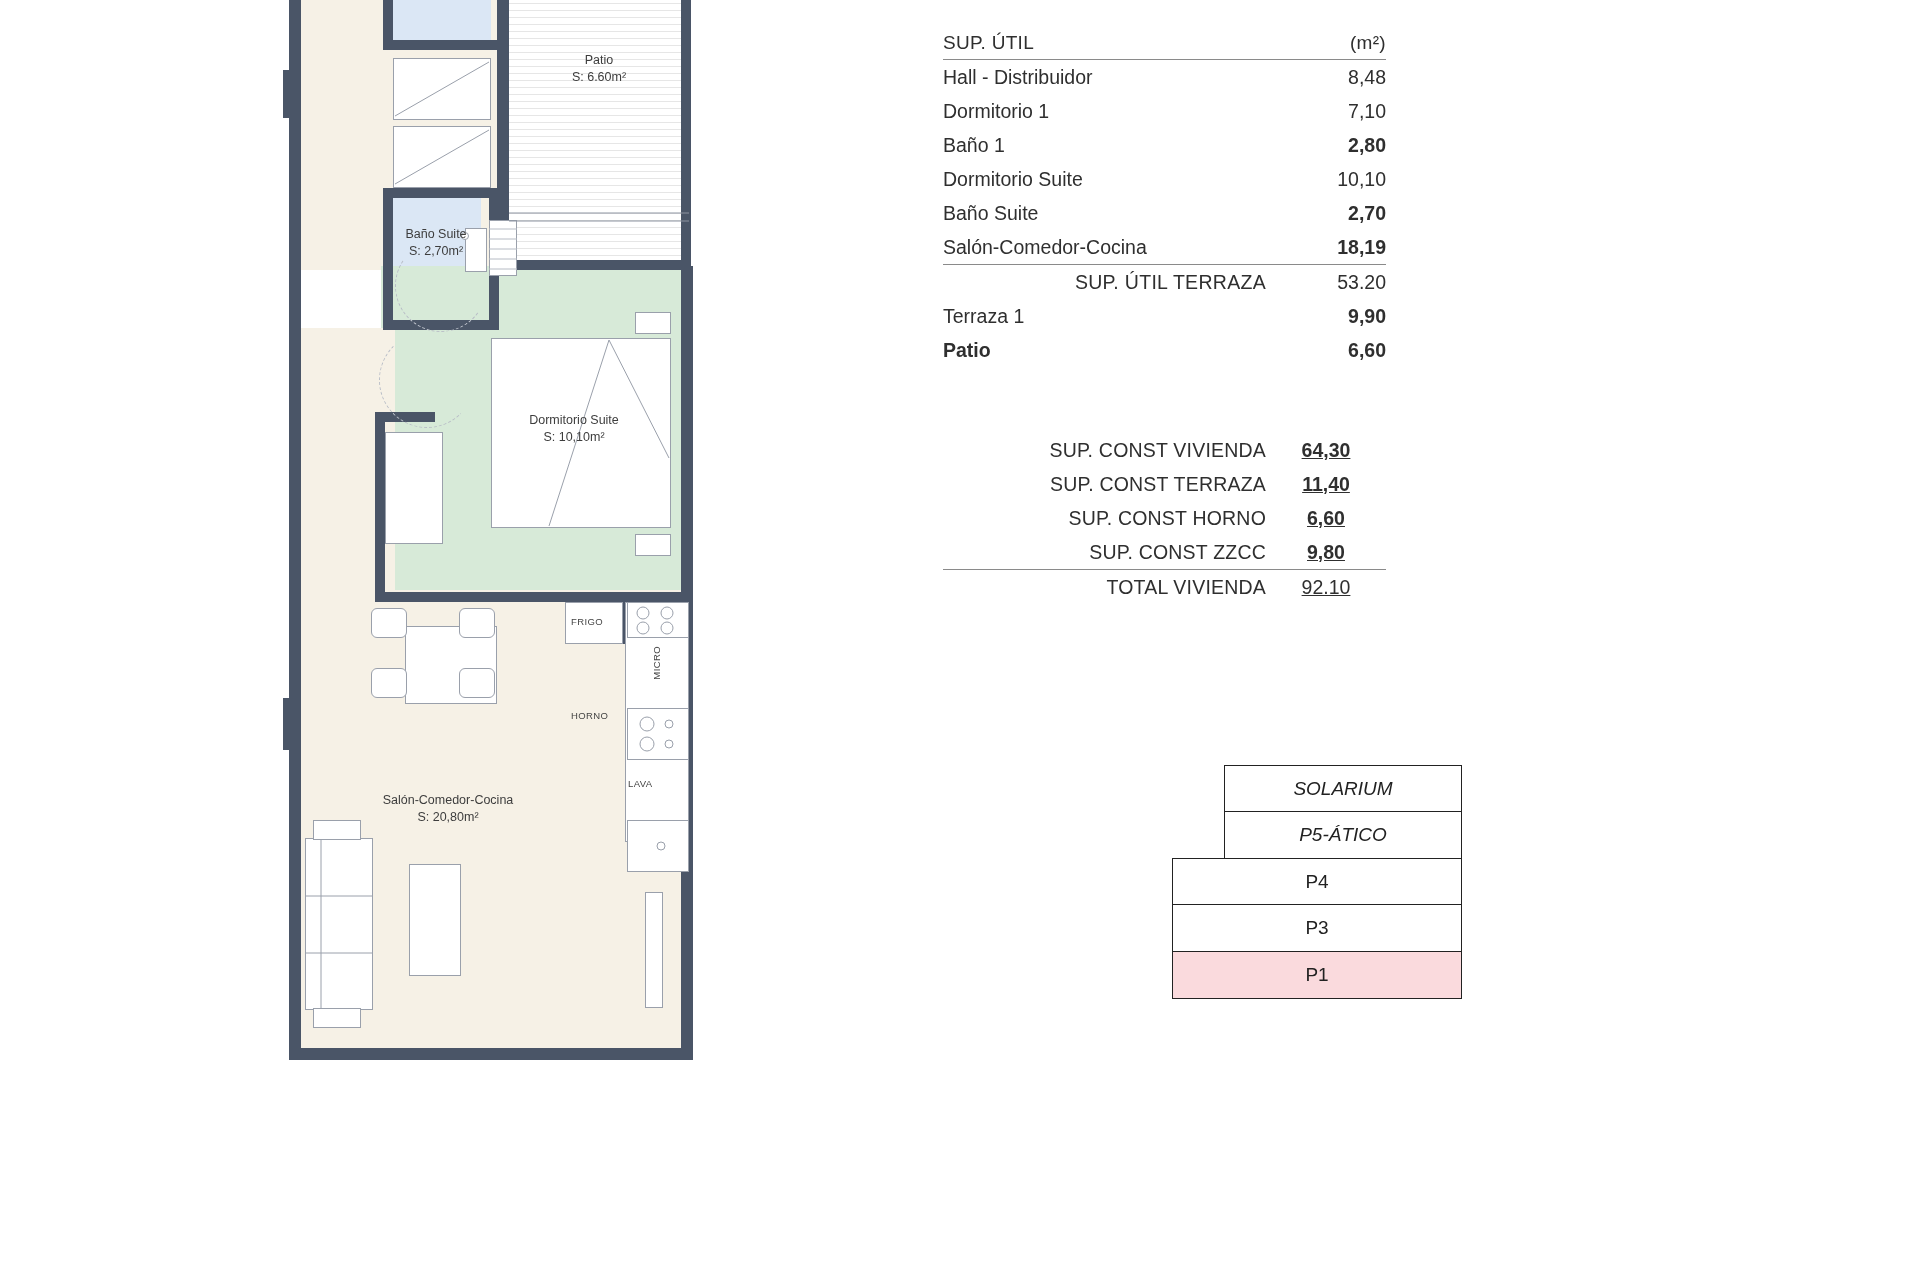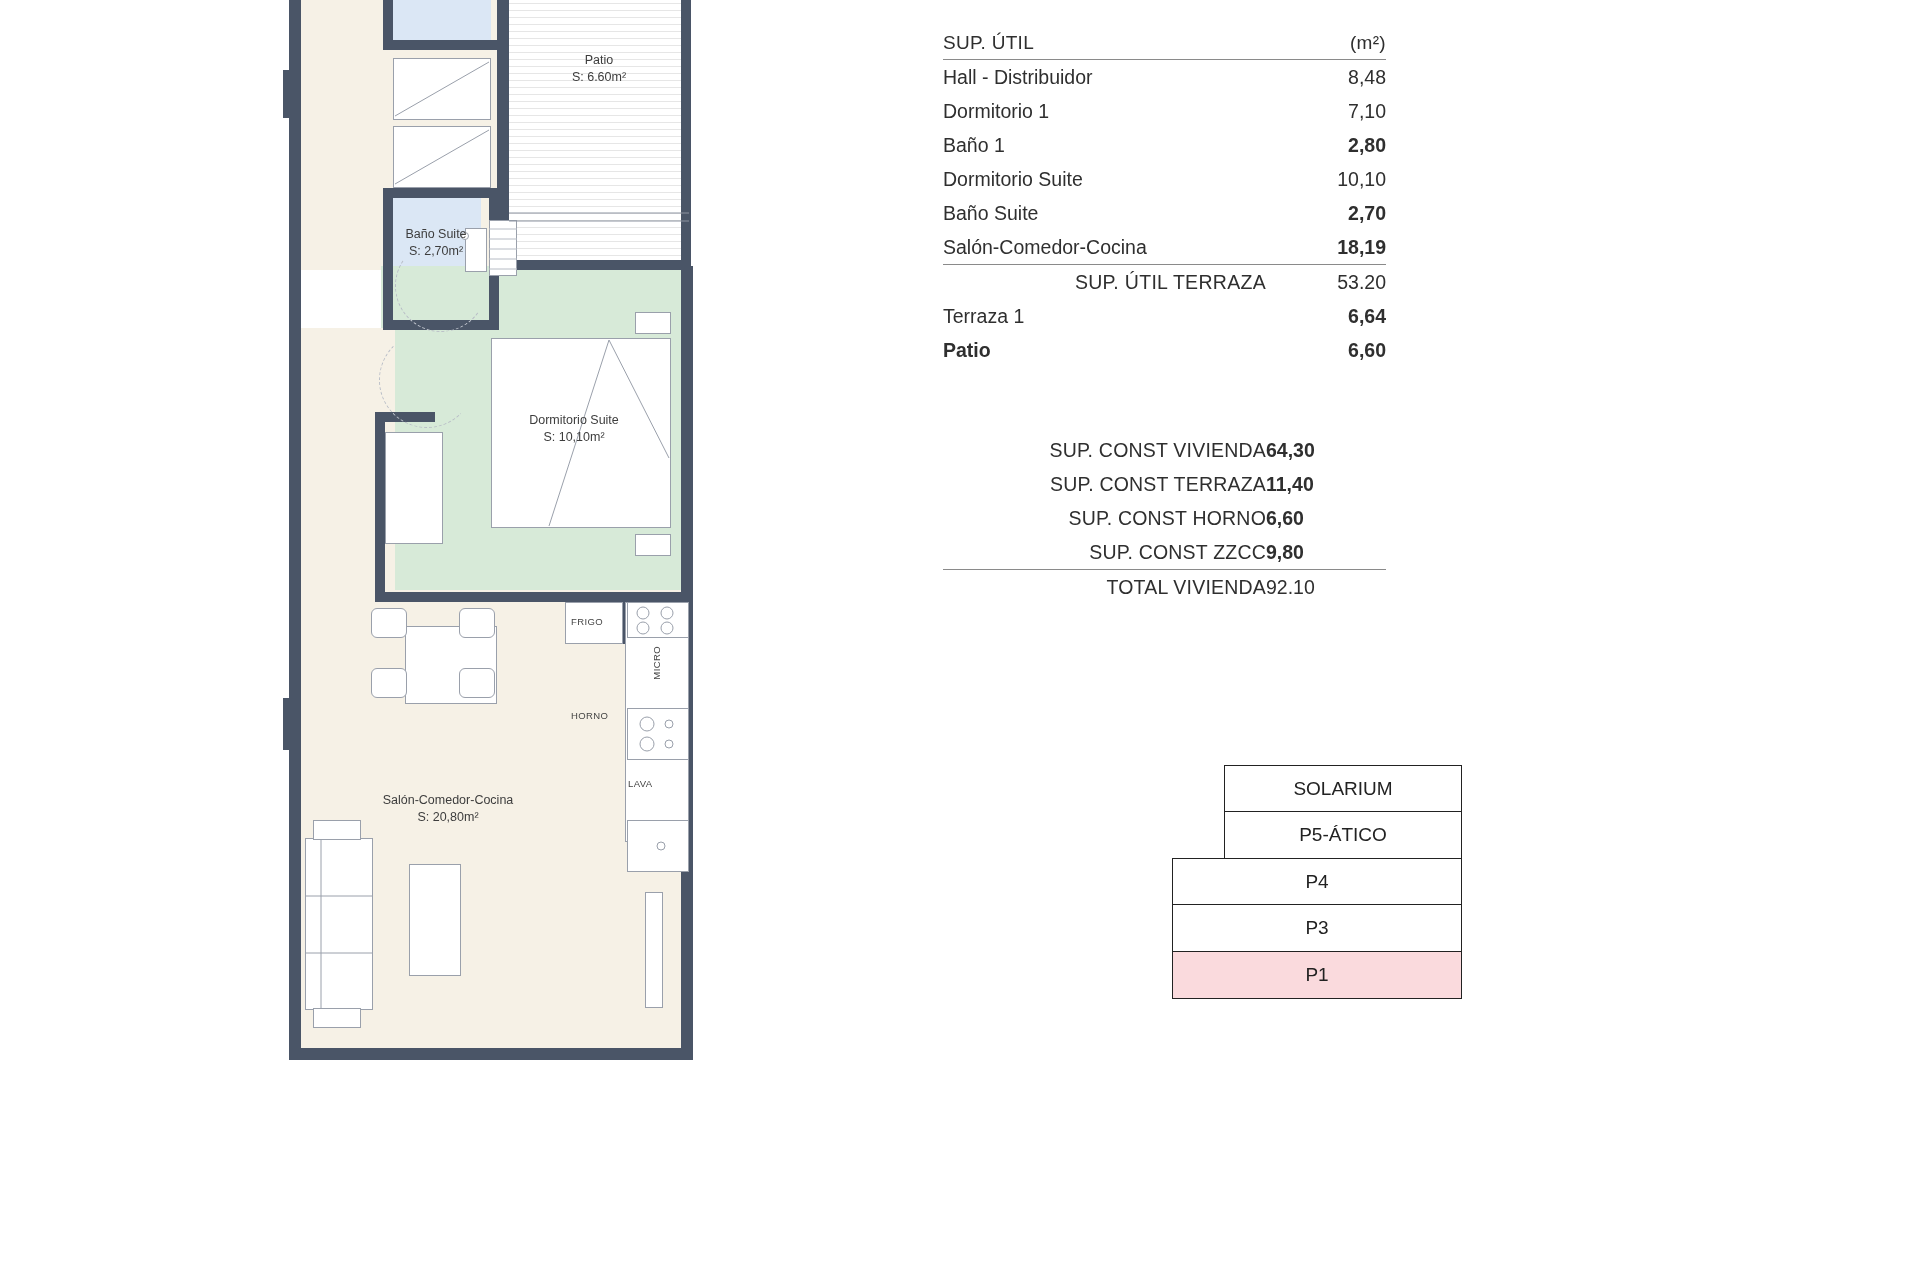--- a/index.html
+++ b/index.html
@@ -98,42 +98,42 @@
 
   table.totals {
     margin-top: 66px;
     border-collapse: collapse;
     width: 443px;
     font-size: 19.5px;
     color: #2f2f2f;
   }
   table.totals td { padding: 5.5px 0; }
   table.totals td.k { text-align: right; letter-spacing: .2px; padding-right: 0; }
-  table.totals td.v { text-align: left; width: 120px; }
+  table.totals td.v { text-align: center; width: 120px; text-decoration: underline; }
   table.totals tr.total td { border-top: 1.3px solid #8a8a8a; }
   .vb { font-weight: bold; }
 
   
   #stack {
     position: absolute;
     left: 1172px; top: 766px;
     width: 290px;
     font-size: 19px;
     color: #222;
   }
   .fl {
     position: relative;
     border: 1.4px solid #222;
     height: 48px;
     line-height: 46px;
     text-align: center;
     background: #ffffff;
     margin-top: -1.4px;
   }
-  .fl.narrow { margin-left: 52px; }
+  .fl.narrow { margin-left: 52px; font-style: italic; }
   .fl.pink { background: #fadadd; }
 </style>
 </head>
 <body>
 
 <div id="stage">
 
   <div id="plan">
 
     <div class="outer-beige" style="left:16px; top:0; width:210px; height:330px;"></div>
@@ -314,21 +314,21 @@
       <tr class="bold-v">
         <td class="k">Salón-Comedor-Cocina</td>
         <td class="v vb">18,19</td>
       </tr>
       <tr class="sub rule-top">
         <td class="k">SUP. ÚTIL TERRAZA</td>
         <td class="v">53.20</td>
       </tr>
       <tr class="bold-v">
         <td class="k">Terraza 1</td>
-        <td class="v vb">6,64</td>
+        <td class="v vb">9,90</td>
       </tr>
       <tr class="bold bold-v">
         <td class="k">Patio</td>
         <td class="v vb">6,60</td>
       </tr>
     </tbody>
       </table>
 
     <table class="totals">
       <tbody>

